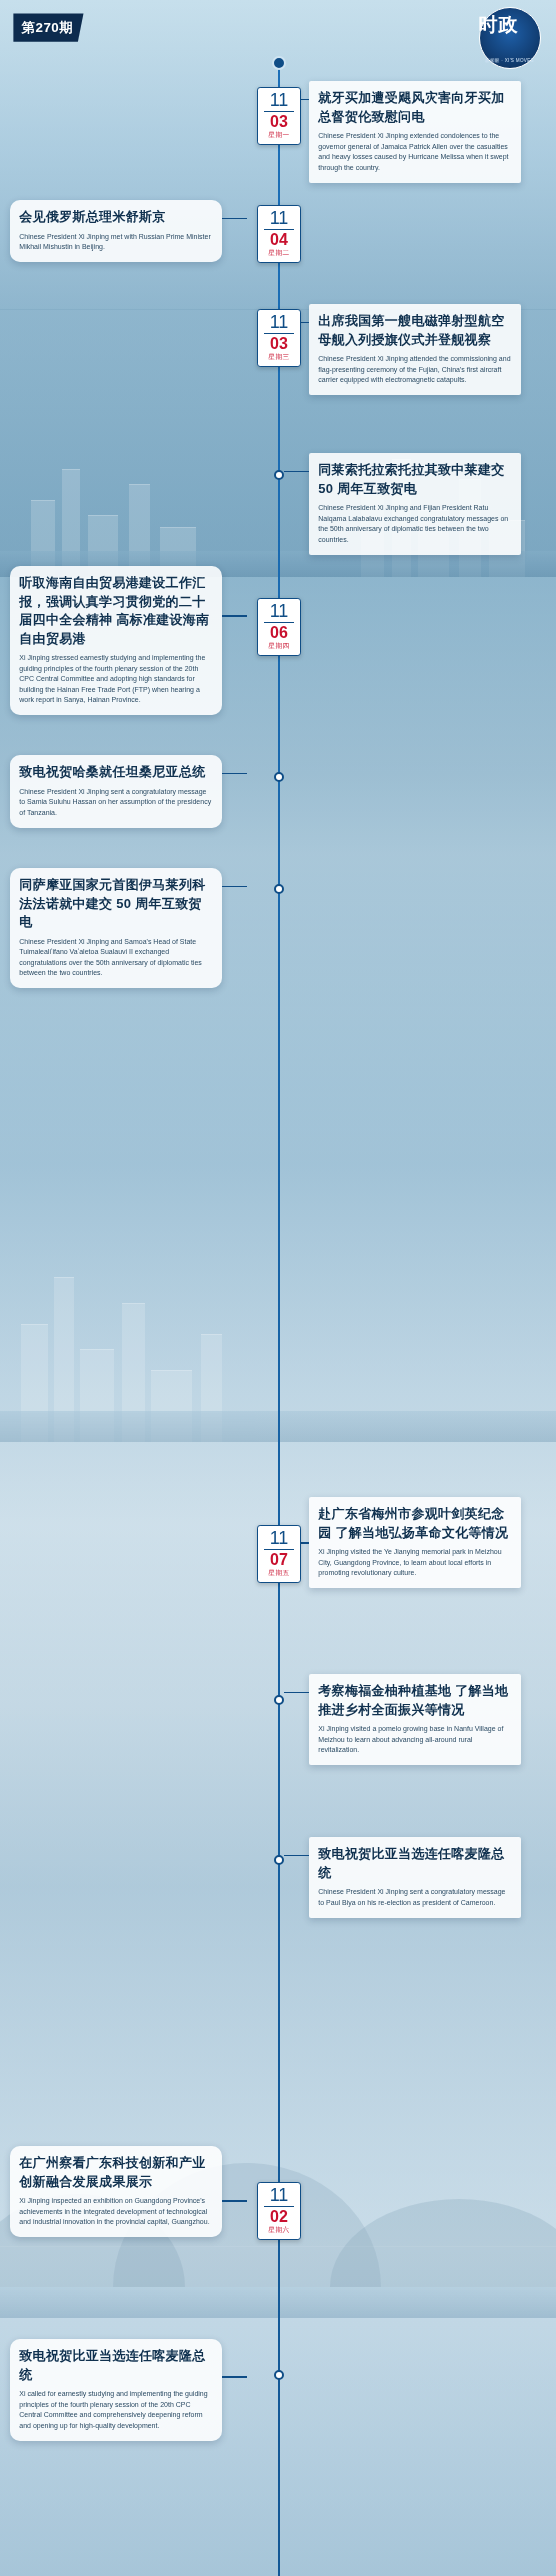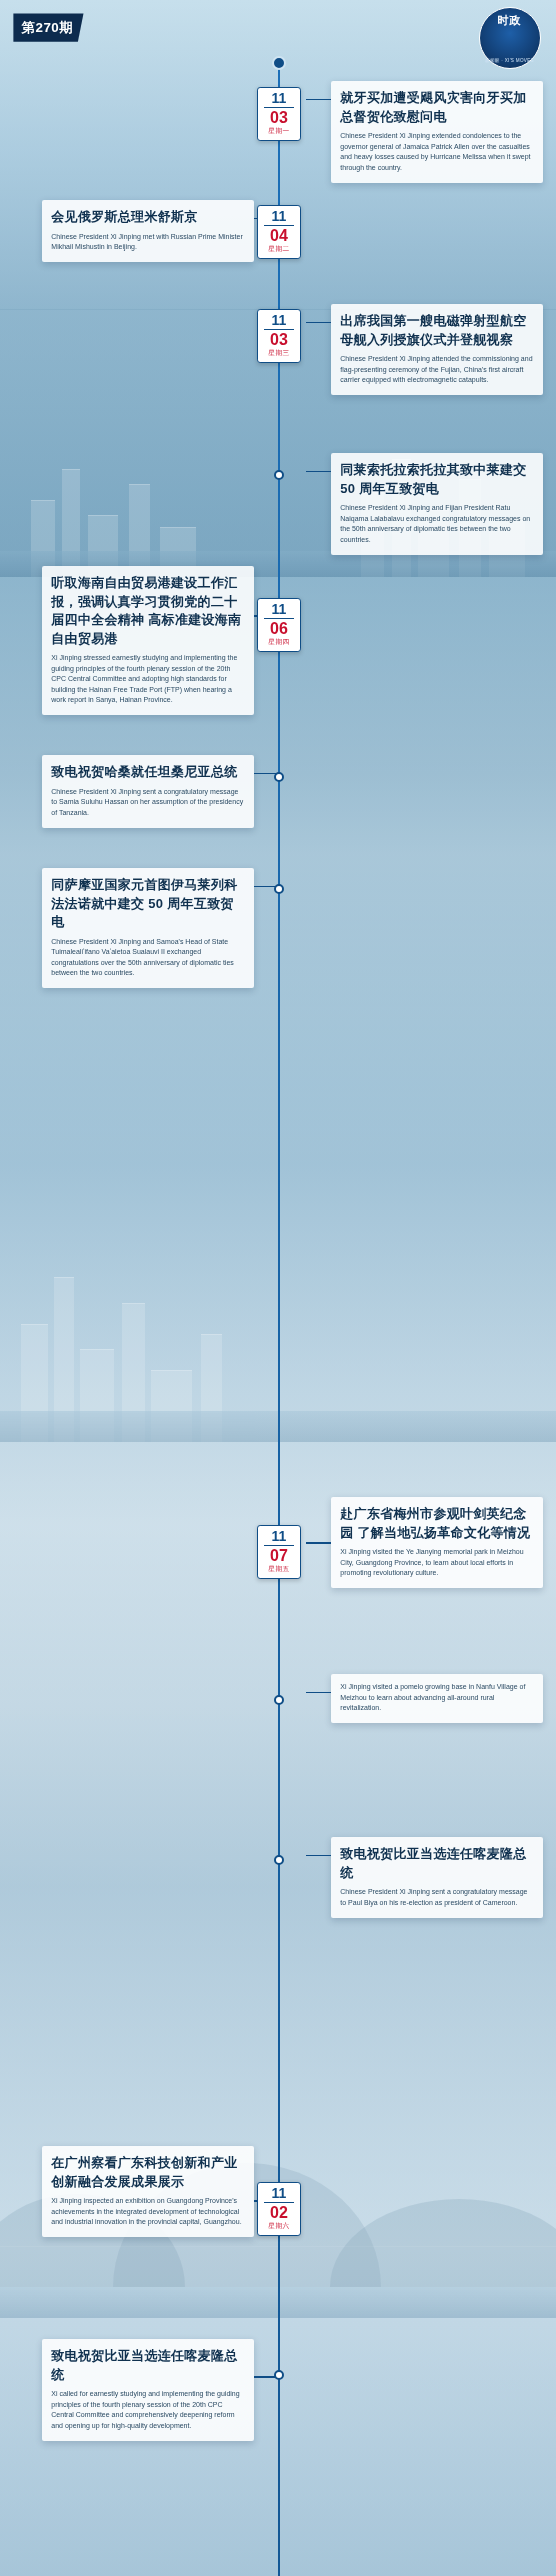--- a/index.html
+++ b/index.html
@@ -46,21 +46,21 @@
   .logo {
     position: absolute; right: 15.5px; top: 7.2px;
     width: 62px; height: 62px;
   }
   .logo .ring {
     position: absolute; inset: 0;
     border-radius: 50%;
     background: radial-gradient(circle at 50% 42%, #1e5fa8 0%, #123f75 60%, #0d2b4e 100%);
     border: 1.5px solid #fff;
   }
-  .logo .big { position: absolute; top: 8.2px; left: 0; width: 100%; text-align: center; color: #fff; font-size: 11px; font-weight: bold; letter-spacing: 1px; line-height: 1; }
+  .logo .big { position: absolute; top: 8.2px; left: 0; width: 100%; text-align: left; color: #fff; font-size: 19px; font-weight: bold; letter-spacing: 1px; line-height: 1; }
   .logo .small { position: absolute; bottom: 6.2px; left: 0; width: 100%; text-align: center; color: #cfe2f5; font-size: 4.6px; letter-spacing: 0.3px; }
 
   
   .axis {
     position: absolute;
     left: 278px; top: 62px; width: 2.1px; height: 3555px;
     background: linear-gradient(180deg,#1b6fb8,#0f4d86);
     border-radius: 1px;
   }
   .axis-top-dot {
@@ -68,40 +68,39 @@
     width: 14.4px; height: 14.4px; border-radius: 50%;
     background: #0f4d86; border: 2.6px solid #cfe4f2;
   }
 
   .date-chip {
     position: absolute; left: 257px; width: 44px;
     background: #fff; border: 1px solid #0f4d86; border-radius: 3.1px;
     text-align: center; padding: 3.1px 0 4.1px; z-index: 5;
     box-shadow: 0 1.5px 4.1px rgba(0,0,0,.18);
   }
-  .date-chip .mon { font-size: 14px; font-weight: bold; color: #0f4d86; line-height: 1.05; }
+  .date-chip .mon { font-size: 18px; font-weight: normal; color: #0f4d86; line-height: 1.05; }
   .date-chip .day { font-size: 16px; font-weight: bold; color: #c8102e; line-height: 1.05; }
   .date-chip .wd  { font-size: 6.7px; color: #c8102e; letter-spacing: 0.5px; }
   .date-chip .hr  { width: 30px; height: 1px; background: #0f4d86; margin: 1.5px auto; }
 
   .node {
     position: absolute; width: 10.3px; height: 10.3px; border-radius: 50%;
     background: #fff; border: 2.6px solid #0f4d86; left: 274px; z-index: 4;
   }
 
   .card {
     position: absolute; width: 212px;
     background: rgba(255,255,255,.88);
     border-radius: 2.1px;
     padding: 8.2px 9.3px 9.3px;
     box-shadow: 0 2.1px 7.2px rgba(10,40,70,.18);
     z-index: 3;
-    margin-left: 22px;
-  }
-  .card.left  { left: 20px; }
+  }
+  .card.left  { left: 10px; border-radius: 10px; }
   .card.right { left: 309px; }
   .card .cn {
     font-size: 13px; line-height: 1.42; color: #10314f; font-weight: bold;
     letter-spacing: 0.3px; margin: 0 0 5.2px;
   }
   .card .en {
     font-size: 7px; line-height: 1.5; color: #2a4a63; margin: 0;
   }
   .card .connector {
     position: absolute; top: 17.5px; height: 1.5px; background: #0f4d86;
@@ -242,20 +241,21 @@
   </div>
   <div class="card right" style="top:1497px">
     <div class="connector" style="top:45px"></div>
     <p class="cn">赴广东省梅州市参观叶剑英纪念园 了解当地弘扬革命文化等情况</p>
     <p class="en">Xi Jinping visited the Ye Jianying memorial park in Meizhou City, Guangdong Province, to learn about local efforts in promoting revolutionary culture.</p>
   </div>
 
   <div class="node" style="top:1695px"></div>
   <div class="card right" style="top:1674px">
     <div class="connector"></div>
+    <p class="cn">考察梅福金柚种植基地 了解当地推进乡村全面振兴等情况</p>
     <p class="en">Xi Jinping visited a pomelo growing base in Nanfu Village of Meizhou to learn about advancing all-around rural revitalization.</p>
   </div>
 
   <div class="node" style="top:1855px"></div>
   <div class="card right" style="top:1837px">
     <div class="connector"></div>
     <p class="cn">致电祝贺比亚当选连任喀麦隆总统</p>
     <p class="en">Chinese President Xi Jinping sent a congratulatory message to Paul Biya on his re-election as president of Cameroon.</p>
   </div>
 

